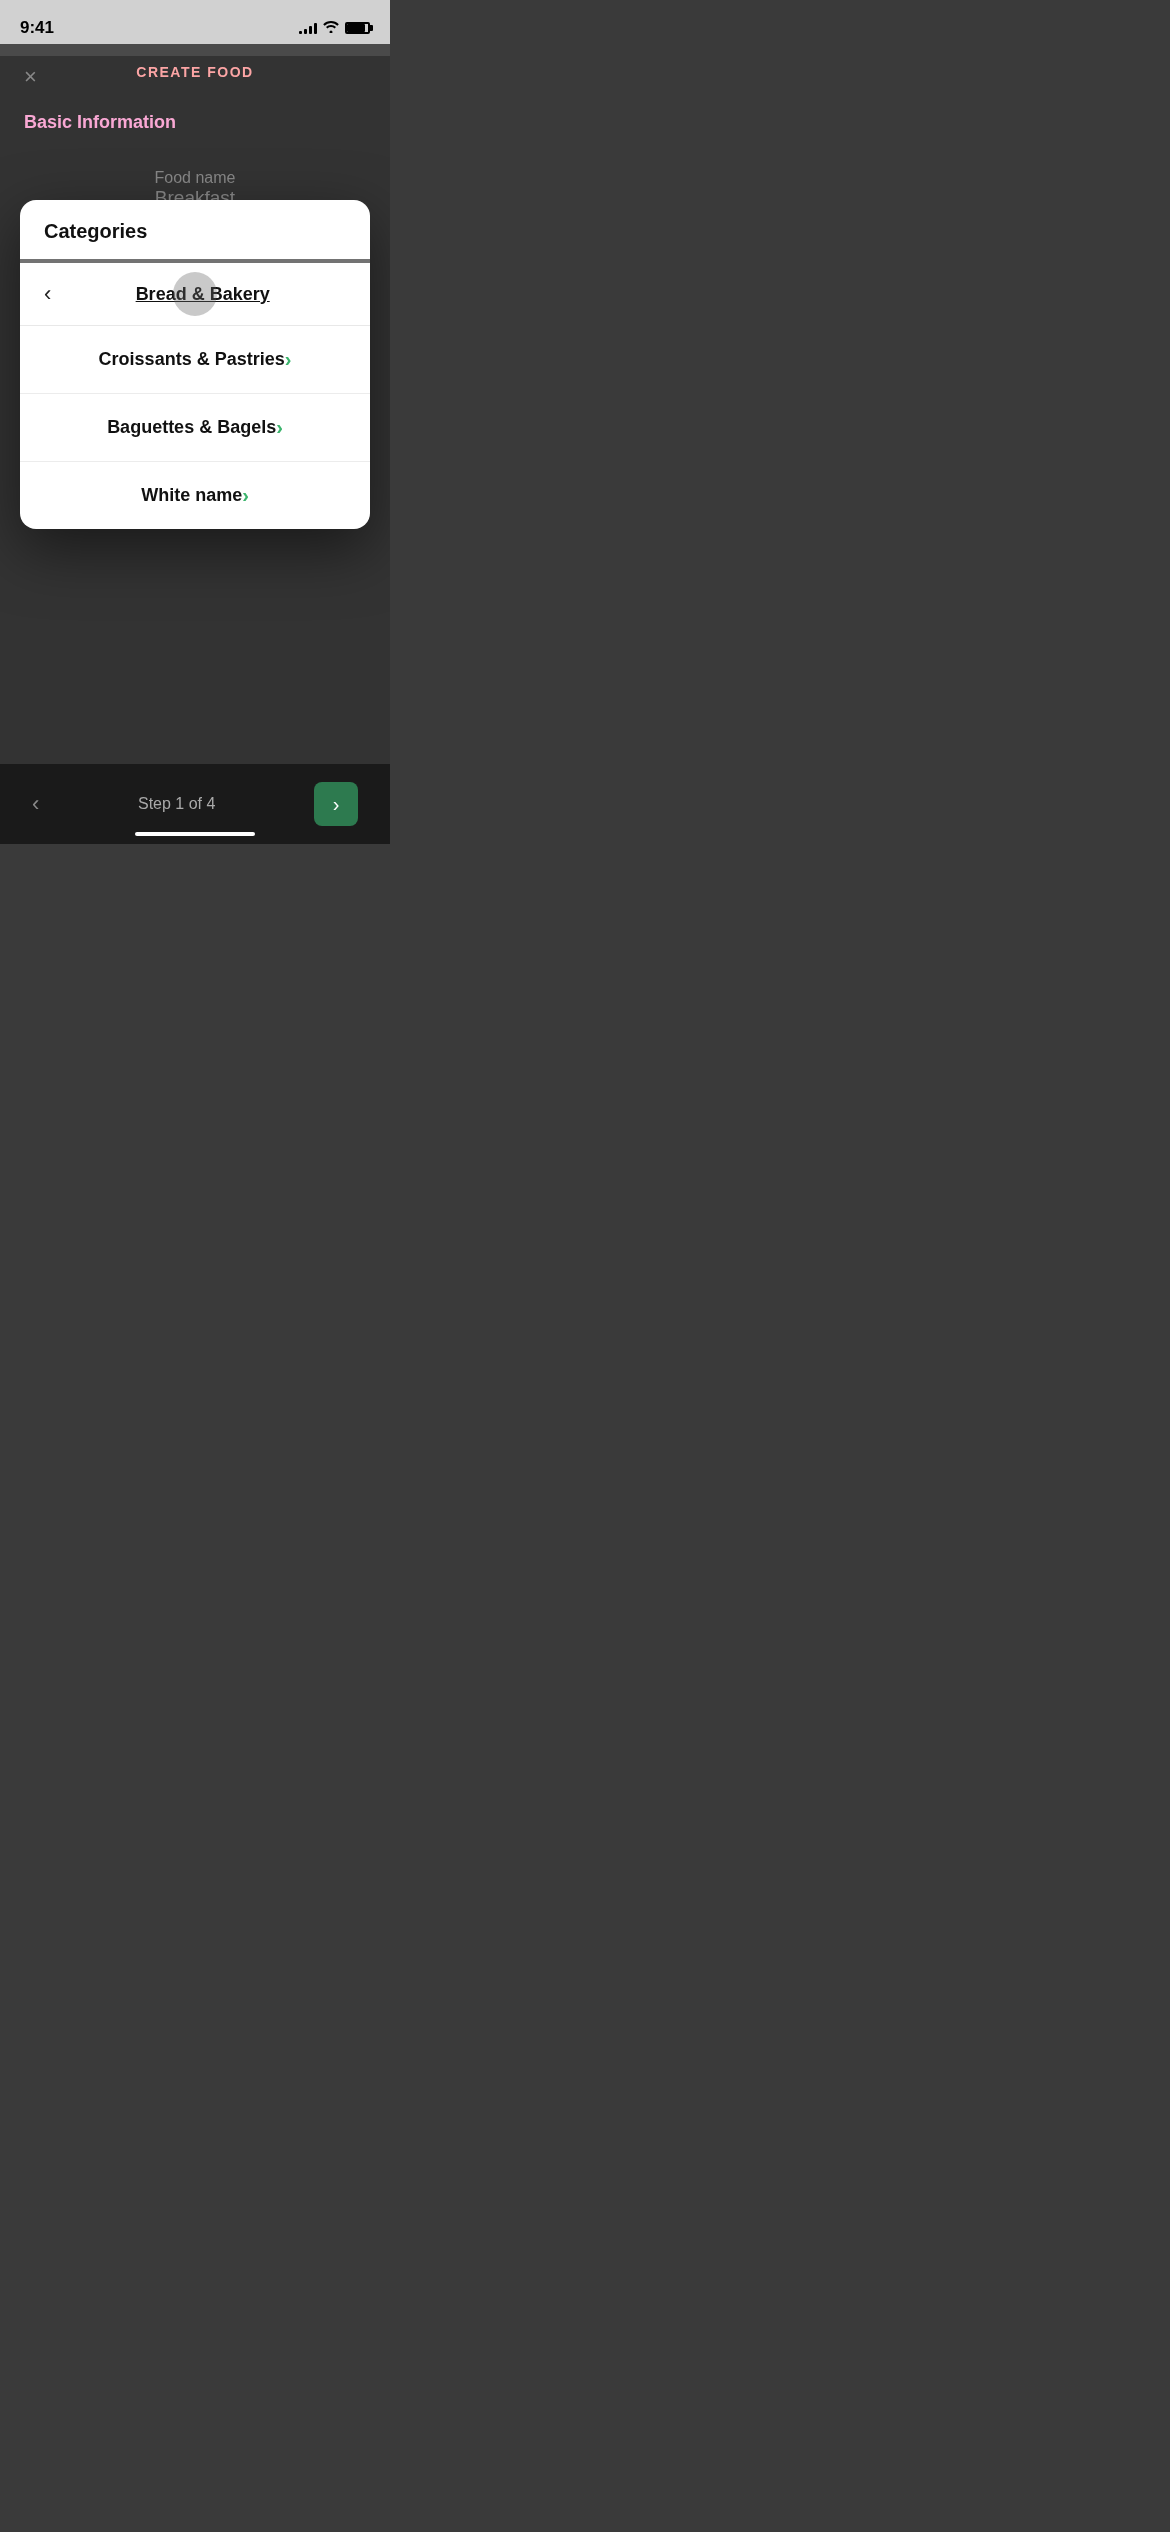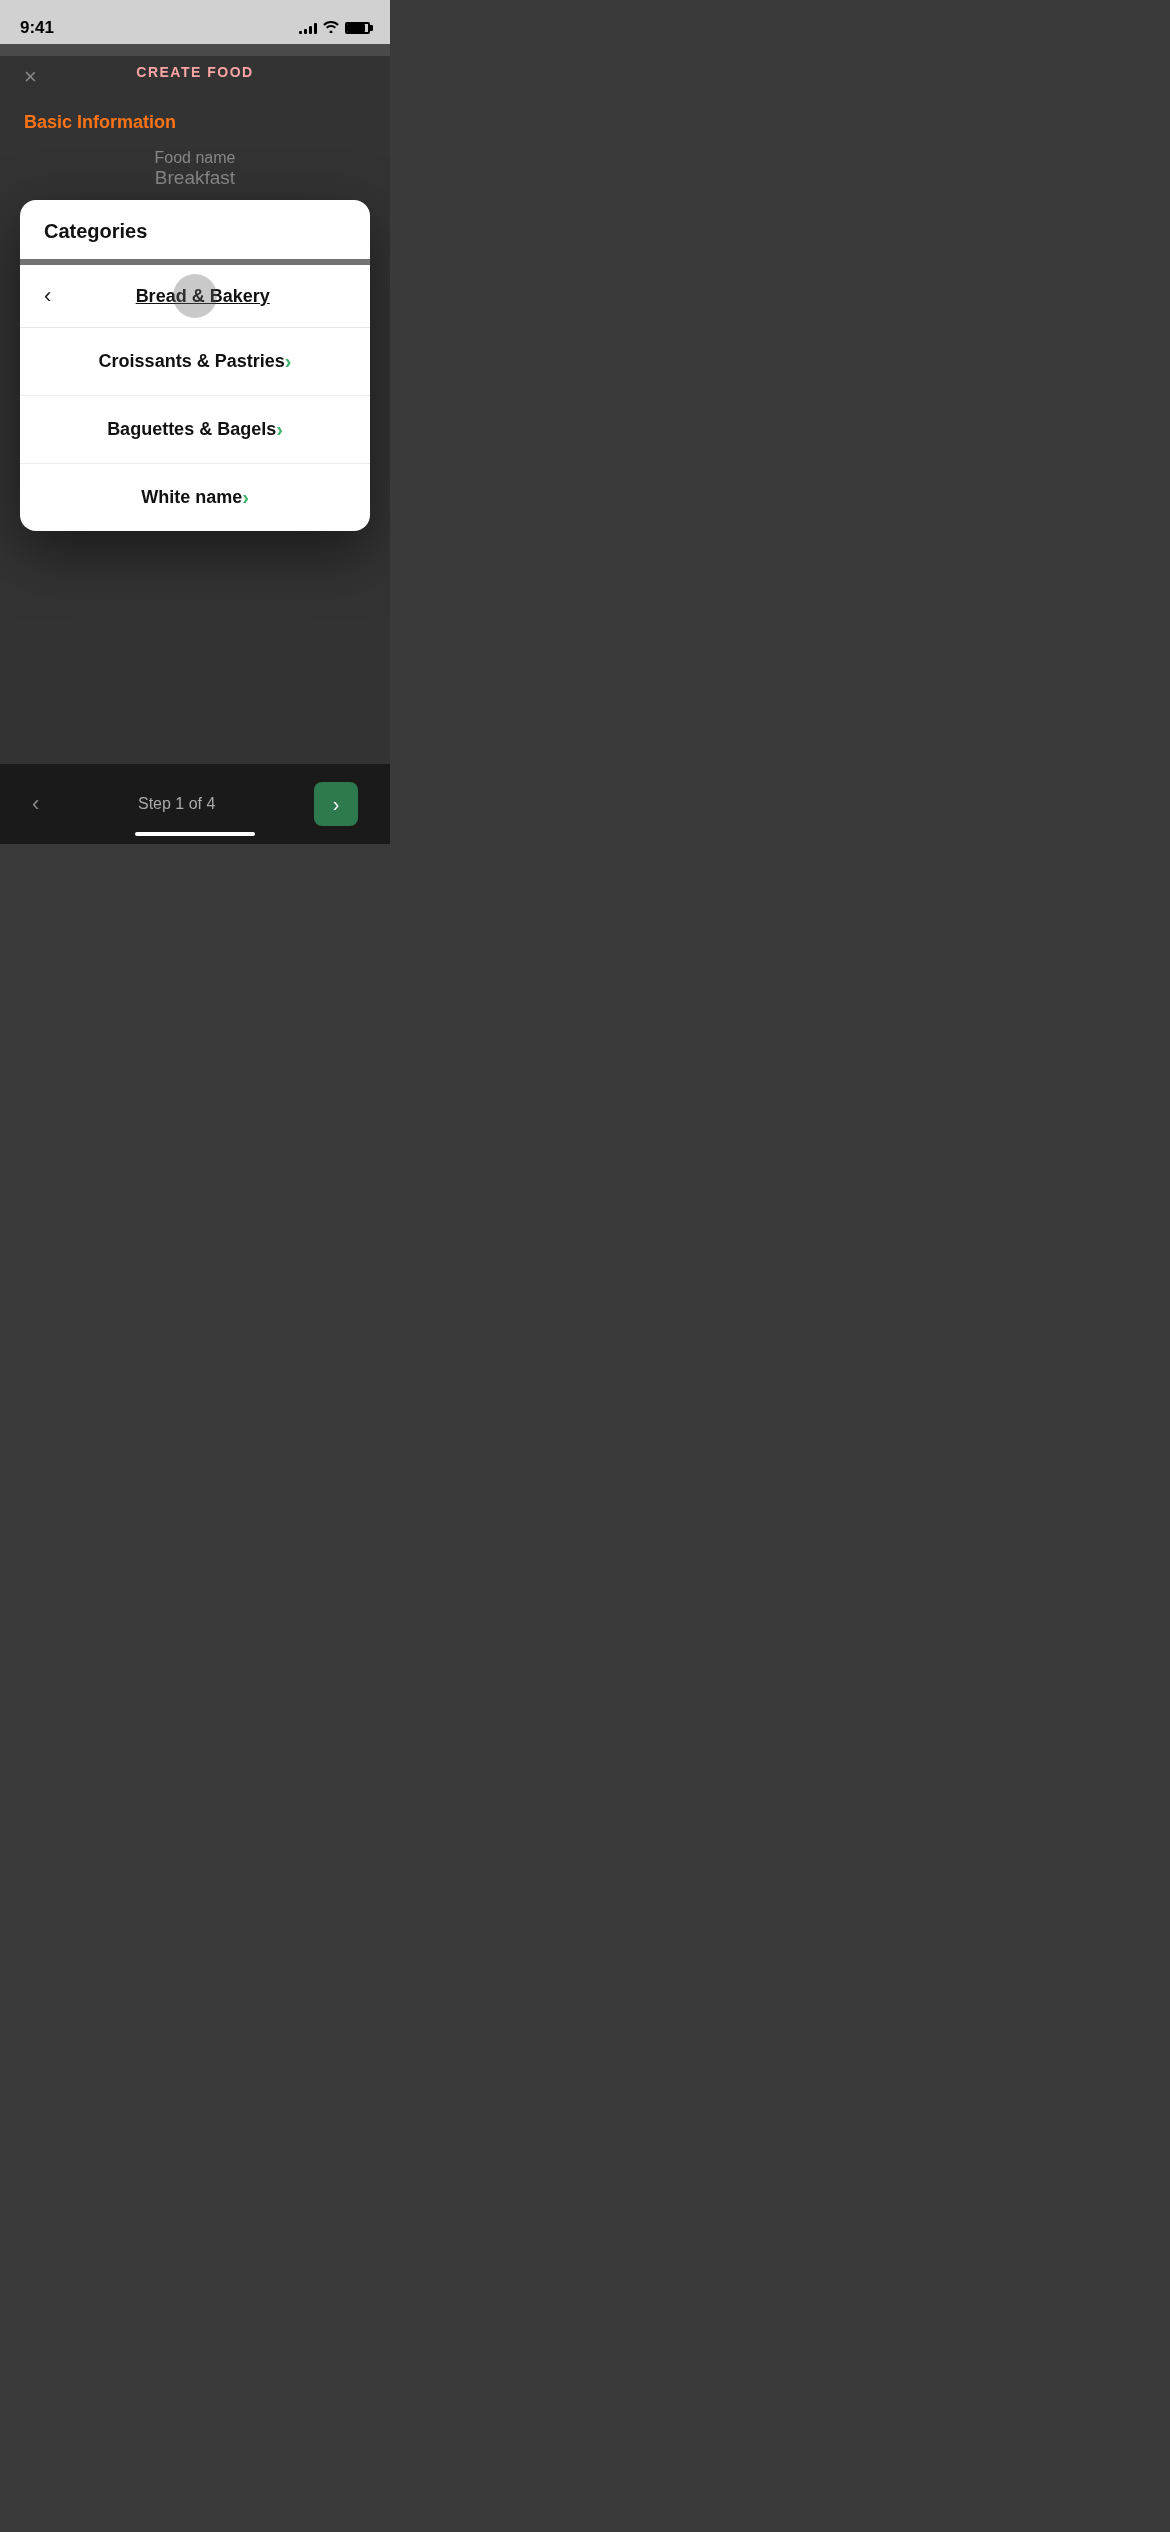--- a/index.html
+++ b/index.html
@@ -120,21 +120,22 @@
       letter-spacing: 1.5px;
     }
 
     .bg-form {
       padding: 16px 24px;
     }
 
     .bg-section-title {
       font-size: 18px;
       font-weight: 700;
-      color: #f97316;
+      color: #f9a8d4;
+      margin-bottom: 20px;
     }
 
     .bg-field {
       display: flex;
       justify-content: space-between;
       align-items: center;
       padding: 16px 0;
       border-bottom: 1px solid #555;
       flex-direction: column;
     }
@@ -207,21 +208,21 @@
       left: 20px;
       right: 20px;
       background: #fff;
       border-radius: 16px;
       overflow: hidden;
       box-shadow: 0 20px 60px rgba(0,0,0,0.5);
     }
 
     .modal-header {
       padding: 20px 24px 16px;
-      border-bottom: 6px solid #737373;
+      border-bottom: 4px solid #737373;
     }
 
     .modal-title {
       font-size: 20px;
       font-weight: 700;
       color: #111;
     }
 
     .modal-subheader {
       display: flex;

